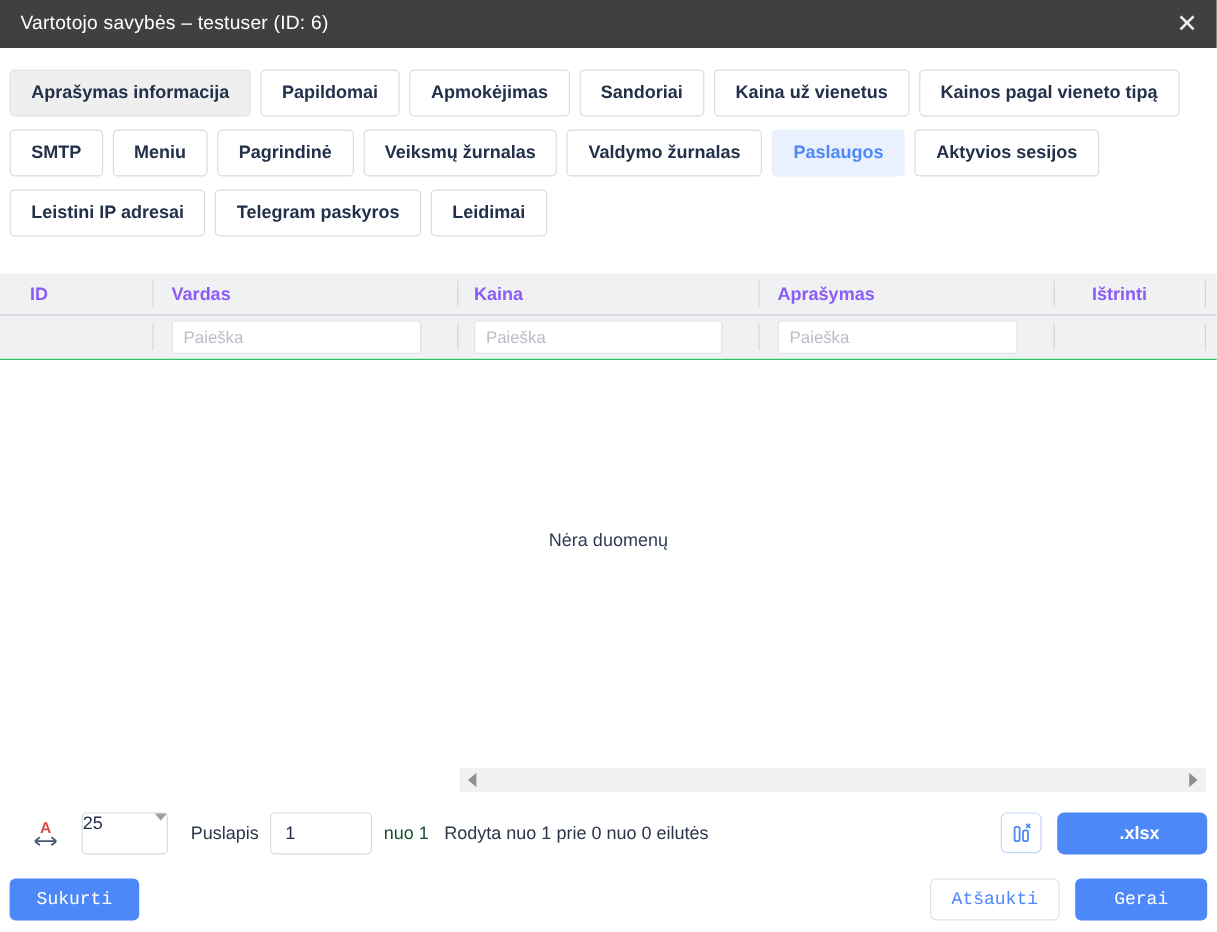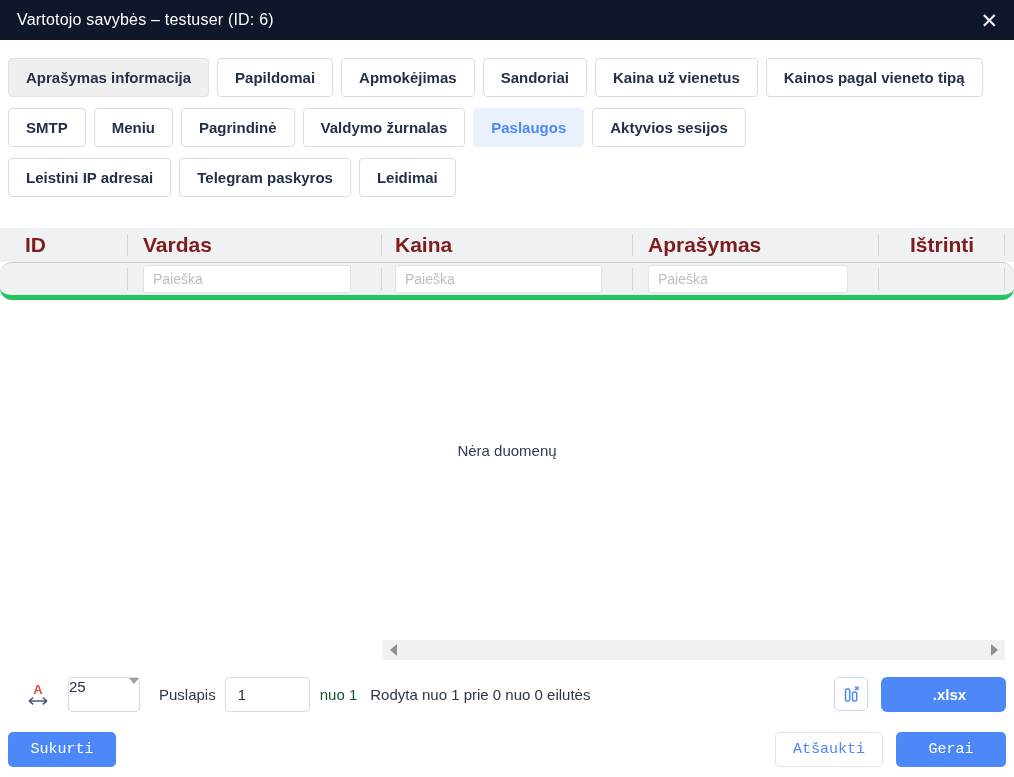--- a/index.html
+++ b/index.html
@@ -7,21 +7,21 @@
   body {
     font-family:"Liberation Sans", sans-serif;
     background:#ffffff;
     color:#233049;
     overflow:hidden;
   }
 
   
   .titlebar {
     height:40px;
-    background:#0f172a;
+    background:#404040;
     display:flex;
     align-items:center;
     justify-content:space-between;
     padding:0 16px 0 17px;
   }
   .titlebar-title {
     color:#ffffff;
     font-size:16px;
     font-weight:500;
     letter-spacing:.2px;
@@ -55,39 +55,38 @@
   .tab--pressed { background:#efefef; border-color:#e2e2e2; }
   .tab--active  { background:#e9f1fe; border-color:#e9f1fe; color:#4e88f7; }
 
   
   .grid { margin-top:31px; }
   .grid-row { display:flex; width:100%; }
   .grid-header { height:34px; background:#f0f1f3; align-items:center; }
   .grid-filter {
     height:38px; background:#f0f1f3; align-items:center;
     border-top:1px solid #c9cdd3;
-    border-bottom:5px solid #22c55e;
-    border-radius:12px;
+    border-bottom:1px solid #22c55e;
   }
   .cell { position:relative; height:100%; display:flex; align-items:center; }
   .c-id   { width:127px; padding-left:25px; }
   .c-name { width:254px; padding-left:16px; }
   .c-price{ width:251px; padding-left:14px; }
   .c-desc { width:246px; padding-left:16px; }
   .c-del  { width:126px; padding-left:32px; }
   .c-fill { flex:1; }
   .sep::before {
     content:"";
     position:absolute;
     left:0; top:50%;
     transform:translateY(-50%);
     width:1px; height:22px;
     background:#d2d5da;
   }
-  .grid-header .cell { font-size:21px; font-weight:700; color:#7f1d1d;text-align:center; }
+  .grid-header .cell { font-size:15px; font-weight:700; color:#8b5cf6;text-align:center; }
   .filter-input {
     width:calc(100% - 30px);
     height:28px;
     border:1px solid #dfe2e7;
     border-radius:3px;
     background:#ffffff;
     padding:0 9px;
     font-family:"Liberation Sans", sans-serif;
     font-size:14px;
     color:#233049;
@@ -207,20 +206,21 @@
     <button class="tab">Papildomai</button>
     <button class="tab">Apmokėjimas</button>
     <button class="tab">Sandoriai</button>
     <button class="tab">Kaina už vienetus</button>
     <button class="tab">Kainos pagal vieneto tipą</button>
   </div>
   <div class="tab-row">
     <button class="tab">SMTP</button>
     <button class="tab">Meniu</button>
     <button class="tab">Pagrindinė</button>
+    <button class="tab">Veiksmų žurnalas</button>
     <button class="tab">Valdymo žurnalas</button>
     <button class="tab tab--active">Paslaugos</button>
     <button class="tab">Aktyvios sesijos</button>
   </div>
   <div class="tab-row">
     <button class="tab">Leistini IP adresai</button>
     <button class="tab">Telegram paskyros</button>
     <button class="tab">Leidimai</button>
   </div>
 </div>

